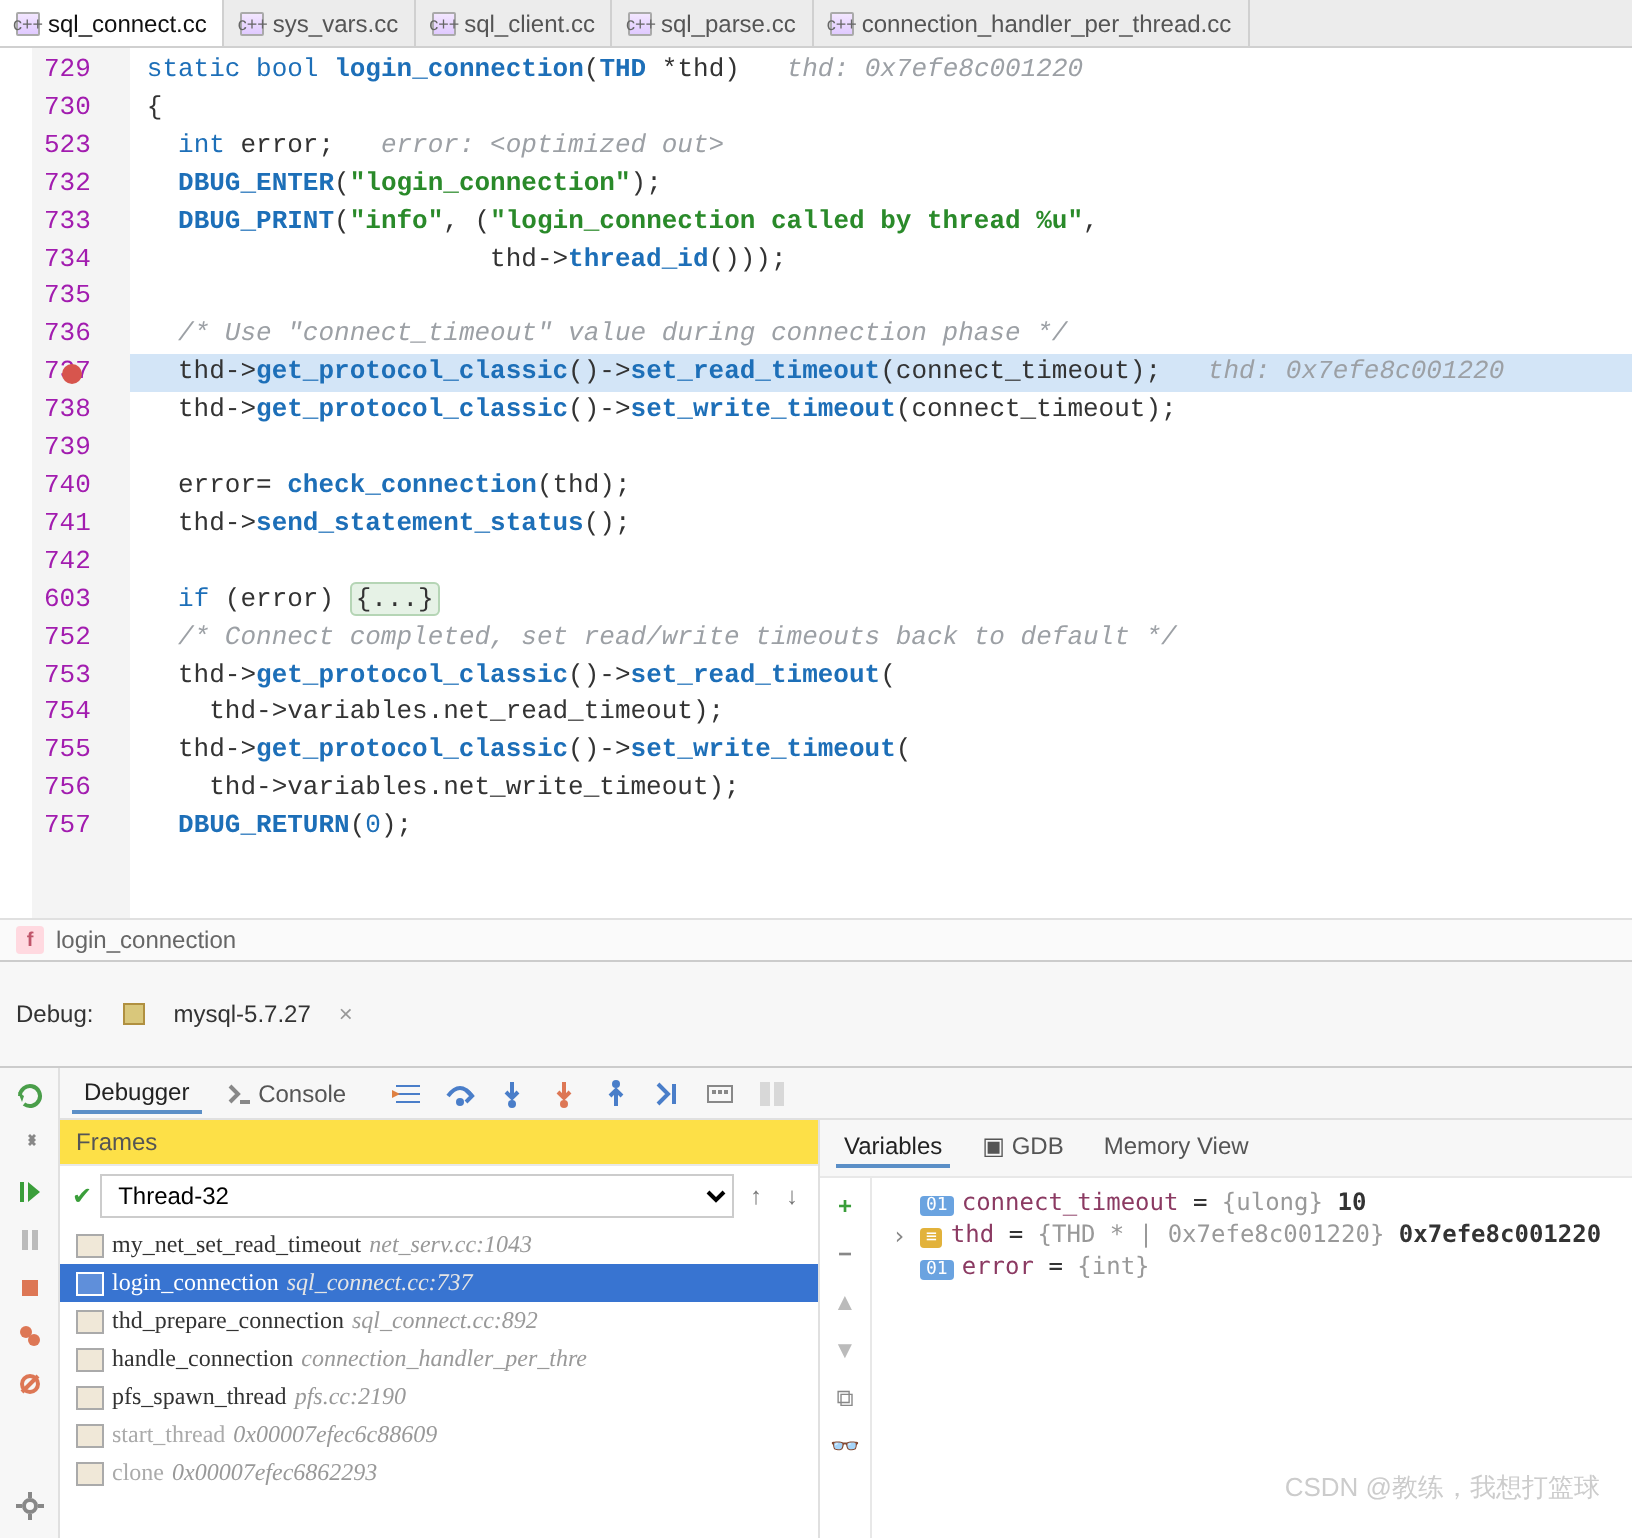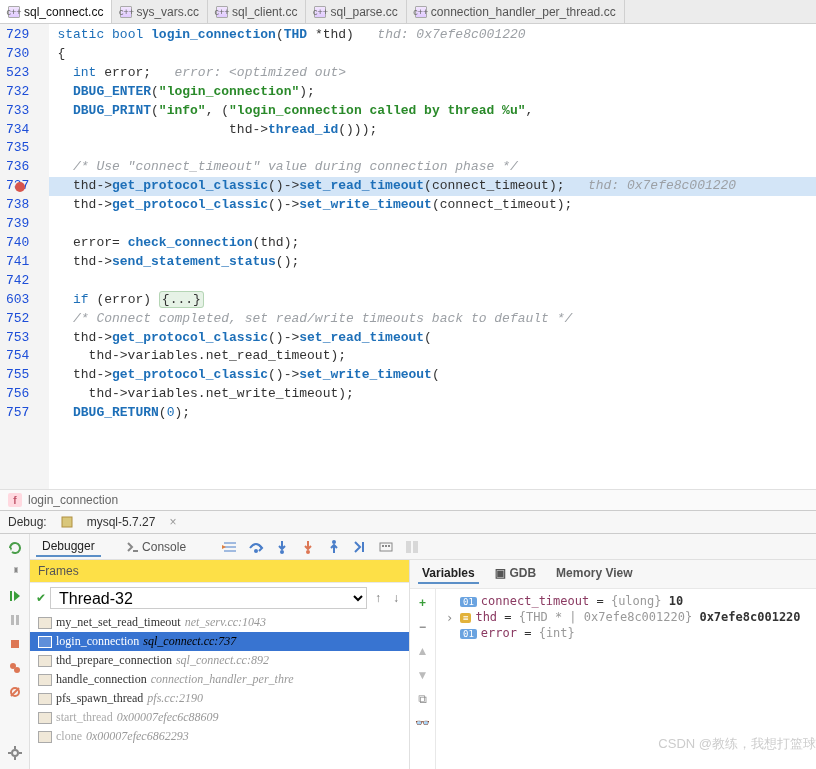--- a/index.html
+++ b/index.html
@@ -2,71 +2,71 @@
 <html><head>
 <meta charset="utf-8">
 <style>
 * { margin: 0; padding: 0; box-sizing: border-box; }
 body { font-family: "Segoe UI", Arial, sans-serif; font-size: 12px; background: #fff; color: #333; width: 816px; height: 769px; overflow: hidden; display: flex; flex-direction: column; }
 .tabs { display: flex; background: #ececec; border-bottom: 1px solid #d0d0d0; height: 24px; }
 .tab { display: flex; align-items: center; padding: 0 8px; border-right: 1px solid #d0d0d0; background: #ececec; cursor: pointer; gap: 4px; font-size: 12px; color: #555; }
 .tab.active { background: #fff; color: #111; }
 .tab-icon { width: 12px; height: 12px; display: inline-flex; align-items: center; justify-content: center; font-size: 9px; color: #666; border: 1px solid #aaa; border-radius: 1px; background: linear-gradient(#f3e6ff,#e0caff); }
 .editor { display: flex; flex: 1; overflow: hidden; font-family: "Consolas","Courier New",monospace; font-size: 13px; }
-.gutter { background: #f4f4f4; color: #1d4ed8; text-align: center; padding: 2px 20px 2px 6px; user-select: none; position: relative; }
+.gutter { background: #f4f4f4; color: #a21caf; text-align: center; padding: 2px 20px 2px 6px; user-select: none; position: relative; margin-left: 16px; }
 .gutter .ln { line-height: 18.9px; position: relative; }
 .gutter .bp::before { content: ""; position: absolute; right: 4px; top: 50%; transform: translateY(-50%); width: 10px; height: 10px; border-radius: 50%; background: #d7554d; }
 .code { flex: 1; padding: 2px 0; line-height: 18.9px; white-space: pre; overflow: hidden; }
 .cl { padding-left: 8px; }
 .cl.current { background: #d3e5f7; }
 .kw { color: #1d6fb8; font-weight: normal; }
 .fn { color: #1d6fb8; font-weight: bold; }
 .str { color: #2a8a2a; font-weight: bold; }
 .num { color: #1d6fb8; }
 .cmt { color: #9ca0a5; font-style: italic; }
 .type { color: #1d6fb8; font-weight: bold; }
 .fold { background: #e6f2e6; border: 1px solid #b5d5b5; border-radius: 3px; padding: 0 2px; }
 .crumb { background: #fafafa; border-top: 1px solid #e0e0e0; padding: 3px 8px; color: #666; font-size: 12px; display: flex; align-items: center; gap: 6px; }
 .crumb-icon { width: 14px; height: 14px; background: #ffd9e0; color: #c0556a; border-radius: 2px; display: inline-flex; align-items: center; justify-content: center; font-size: 10px; font-weight: bold; }
-.debug-hdr { background: #f7f7f7; border-top: 1px solid #ccc; border-bottom: 1px solid #ccc; padding: 1px 8px; display: flex; align-items: center; gap: 10px; font-size: 12px; }
+.debug-hdr { background: #f7f7f7; border-top: 1px solid #ccc; border-bottom: 1px solid #ccc; padding: 16px 8px; display: flex; align-items: center; gap: 10px; font-size: 12px; }
 .debug-side { width: 30px; background: #f7f7f7; border-right: 1px solid #e0e0e0; display: flex; flex-direction: column; align-items: center; padding-top: 4px; gap: 4px; }
 .tool-btn { width: 20px; height: 20px; display: flex; align-items: center; justify-content: center; cursor: pointer; border-radius: 2px; }
 .debug-body { display: flex; flex: 0 0 235px; }
-.debug-tabs { display: flex; align-items: center; padding: 2px 6px; gap: 20px; border-bottom: 1px solid #e0e0e0; background: #f7f7f7; height: 26px; }
+.debug-tabs { display: flex; align-items: center; padding: 2px 6px; gap: 7px; border-bottom: 1px solid #e0e0e0; background: #f7f7f7; height: 26px; }
 .dtab { padding: 2px 6px; cursor: pointer; color: #555; }
 .dtab.active { border-bottom: 2px solid #5b8fc7; color: #222; }
 .tool-icons { display: flex; gap: 6px; margin-left: 8px; }
 .panel { display: flex; flex: 1; }
 .frames { flex: 0 0 380px; border-right: 1px solid #e0e0e0; display: flex; flex-direction: column; }
 .panel-title { padding: 4px 8px; font-size: 12px; color: #555; background: #fde047; border-bottom: 1px solid #e8e8e8; }
 .thread-sel { display: flex; align-items: center; padding: 4px 6px; gap: 4px; }
-.thread-sel select { flex: 1; height: 22px; border: 1px solid #ccc; background: #fff; font-size: 16px; padding: 0 4px; }
+.thread-sel select { flex: 1; height: 22px; border: 1px solid #ccc; background: #fff; font-size: 12px; padding: 0 4px; }
 .frame-list { overflow: auto; font-size: 12px; }
 .frame-item { padding: 2px 8px; display: flex; align-items: center; gap: 4px; cursor: pointer; white-space: nowrap; overflow: hidden; font-family: Liberation Serif, serif; }
 .frame-item.selected { background: #3874d1; color: #fff; }
-.frame-item.selected .floc { color: #000000; font-style: italic; }
+.frame-item.selected .floc { color: #e5e5e5; font-style: italic; }
 .frame-item .floc { color: #999; font-style: italic; }
 .frame-item.dim { color: #aaa; }
 .fi { width: 14px; height: 12px; border: 1px solid #aaa; background: #f0e8d8; display: inline-block; }
 .frame-item.selected .fi { border-color: #fff; background: #fff3; }
 .vars { flex: 1; display: flex; flex-direction: column; }
 .vars-tabs { display: flex; gap: 12px; padding: 4px 8px; border-bottom: 1px solid #e8e8e8; background: #f7f7f7; font-size: 12px; }
-.vtab { cursor: pointer; color: #555; padding: 2px 4px; font-weight: bold; }
+.vtab { cursor: pointer; color: #555; padding: 2px 4px; }
 .vtab.active { color: #222; border-bottom: 2px solid #5b8fc7; }
 .vars-toolbar { width: 26px; border-right: 1px solid #e8e8e8; display: flex; flex-direction: column; align-items: center; padding-top: 4px; gap: 4px; }
 .vars-body { display: flex; flex: 1; }
 .var-list { flex: 1; padding: 4px 6px; font-family: "Consolas",monospace; font-size: 12px; }
 .var-row { padding: 1px 0 1px 18px; position: relative; }
 .var-row .exp { position: absolute; left: 4px; top: 2px; cursor: pointer; color: #888; }
 .vbadge { display: inline-block; background: #6aa3e0; color: #fff; font-size: 9px; padding: 0 3px; border-radius: 2px; margin-right: 4px; }
 .vbadge.y { background: #e2b23b; }
 .vname { color: #8b3a62; }
 .vtype { color: #999; }
 .vval { color: #333; font-weight: bold; }
-.watermark { position: absolute; right: 0; bottom: 16px; color: #ccc; font-size: 13px; pointer-events: none; }
+.watermark { position: absolute; right: 16px; bottom: 16px; color: #ccc; font-size: 13px; pointer-events: none; }
 .arrow-btn { color: #777; cursor: pointer; padding: 0 4px; }
 svg { display: block; }
 </style>
 </head>
 <body>
 
 <div class="tabs" id="tabs">
     <div class="tab active">
       <span class="tab-icon">c++</span>
       <span>sql_connect.cc</span>

